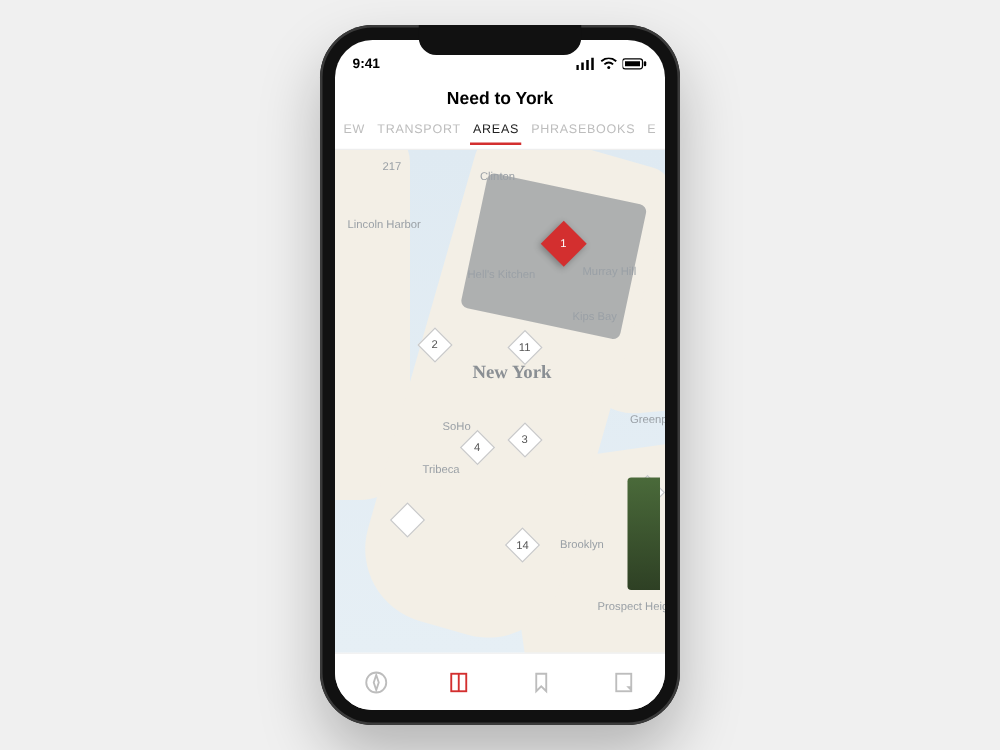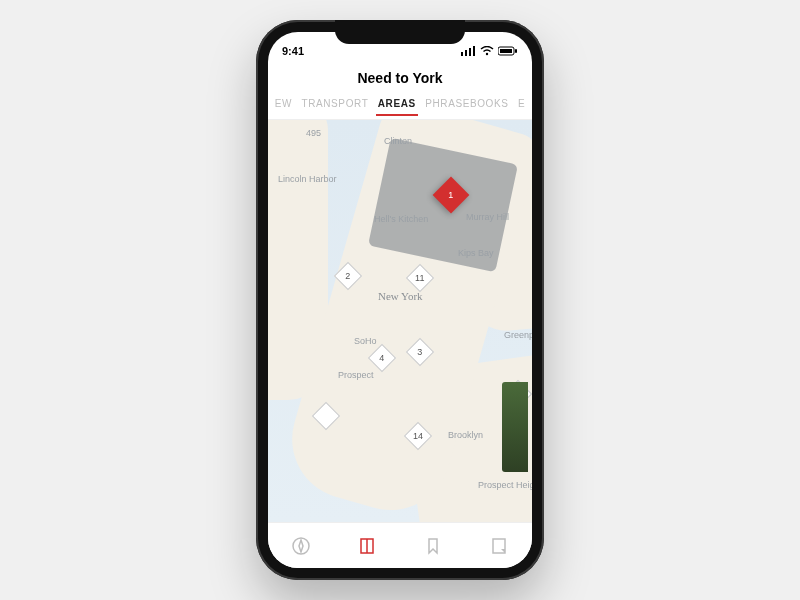--- a/index.html
+++ b/index.html
@@ -40,21 +40,21 @@
 .signal-icon, .wifi-icon, .battery-icon { display: inline-block; }
 .signal-icon svg, .wifi-icon svg, .battery-icon svg { display:block; }
 .header { text-align: center; padding: 6px 0 8px; }
 .page-title { font-size: 14px; font-weight: 700; }
 .tabs {
   display: flex; justify-content: space-around;
   font-size: 10px; letter-spacing: .6px; color: #bdbdbd;
   border-bottom: 1px solid #eee; padding: 0 2px 4px;
 }
 .tab { padding: 4px 2px 6px; position: relative; cursor: pointer; }
-.tab.active { color: #222; font-weight: 700; }
+.tab.active { color: #222; font-weight: 400; }
 .tab.active::after {
   content: ""; position: absolute; left: 0; right: 0; bottom: -1px;
   height: 2px; background: #d32f2f;
 }
 .map-viewport {
   flex: 1; position: relative; overflow: hidden;
   background: linear-gradient(180deg,#dfeaf2 0%, #e6eff5 100%);
 }
 
 .land {
@@ -69,21 +69,21 @@
 .land.qn { right:-30px; top:30px; width:100px; height:180px; border-radius: 30px 0 0 40px; transform:rotate(-5deg); }
 .highlight-zone {
   position: absolute; left: 110px; top: 30px; width: 130px; height: 110px;
   background: rgba(90,100,110,.45); transform: rotate(12deg);
   border-radius: 6px;
 }
 .map-label {
   position: absolute; font-size: 9px; color: #9aa0a6; white-space: nowrap;
   pointer-events: none;
 }
-.city-label { font-size: 11px; color: #8a8f94; font-family: Georgia, serif; }
+.city-label { font-size: 15px; color: #8a8f94; font-family: Georgia, serif; font-weight: bold; }
 .pin {
   position: absolute; width: 20px; height: 20px;
   transform: rotate(45deg);
   background: #fff; border: 1px solid #c9c9c9;
   display: flex; align-items: center; justify-content: center;
   font-size: 9px; color: #555; cursor: pointer;
 }
 .pin span { transform: rotate(-45deg); }
 .pin.active {
   background: #d32f2f; color: #fff; width: 26px; height: 26px;
@@ -174,28 +174,28 @@
       </div>
 
     <div class="map-viewport">
       <div class="land nj"></div>
       <div class="land qn"></div>
       <div class="land bk"></div>
       <div class="land manhattan"></div>
       <div class="highlight-zone"></div>
       <div class="map-label city-label" style="left:110px;top:170px">New York</div>
       <div id="map-labels">
-          <div class="map-label" style="left: 38px; top: 8px;">495</div>
+          <div class="map-label" style="left: 38px; top: 8px;">217</div>
           <div class="map-label" style="left: 116px; top: 16px;">Clinton</div>
           <div class="map-label" style="left: 10px; top: 54px; text-align: center;">Lincoln Harbor</div>
           <div class="map-label" style="left: 106px; top: 52px; margin-top: 42px;">Hell's Kitchen</div>
           <div class="map-label" style="left: 166px; top: 92px; margin-left: 32px;">Murray Hill</div>
           <div class="map-label" style="left: 190px; top: 128px;">Kips Bay</div>
           <div class="map-label" style="left: 86px; top: 216px;">SoHo</div>
-          <div class="map-label" style="left: 70px; top: 250px;">Prospect</div>
+          <div class="map-label" style="left: 70px; top: 250px;">Tribeca</div>
           <div class="map-label" style="left: 236px; top: 210px;">Greenp</div>
           <div class="map-label" style="left: 180px; top: 310px;">Brooklyn</div>
           <div class="map-label" style="left: 210px; top: 360px;">Prospect Heights</div>
         </div>
       <div id="map-pins">
           <div class="pin active" style="left: 170px; top: 62px;">
             <span>1</span>
           </div>
           <div class="pin" style="left: 70px; top: 146px;">
             <span>2</span>

